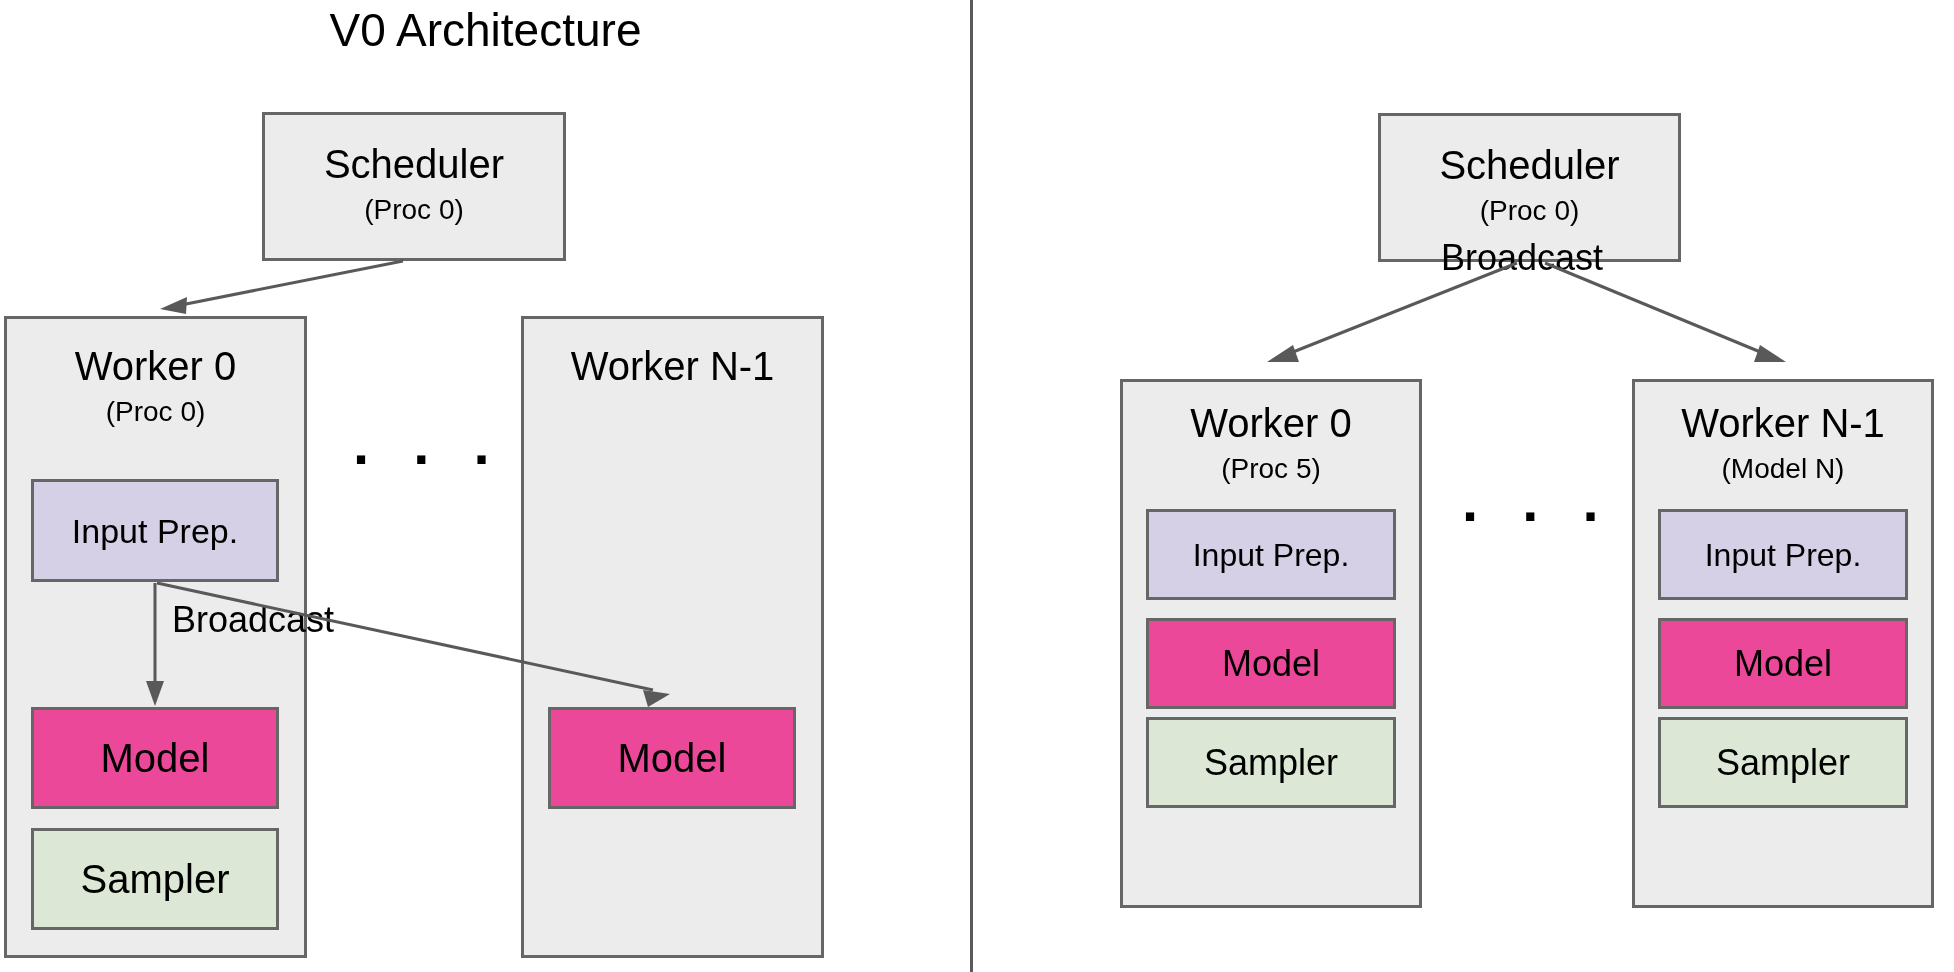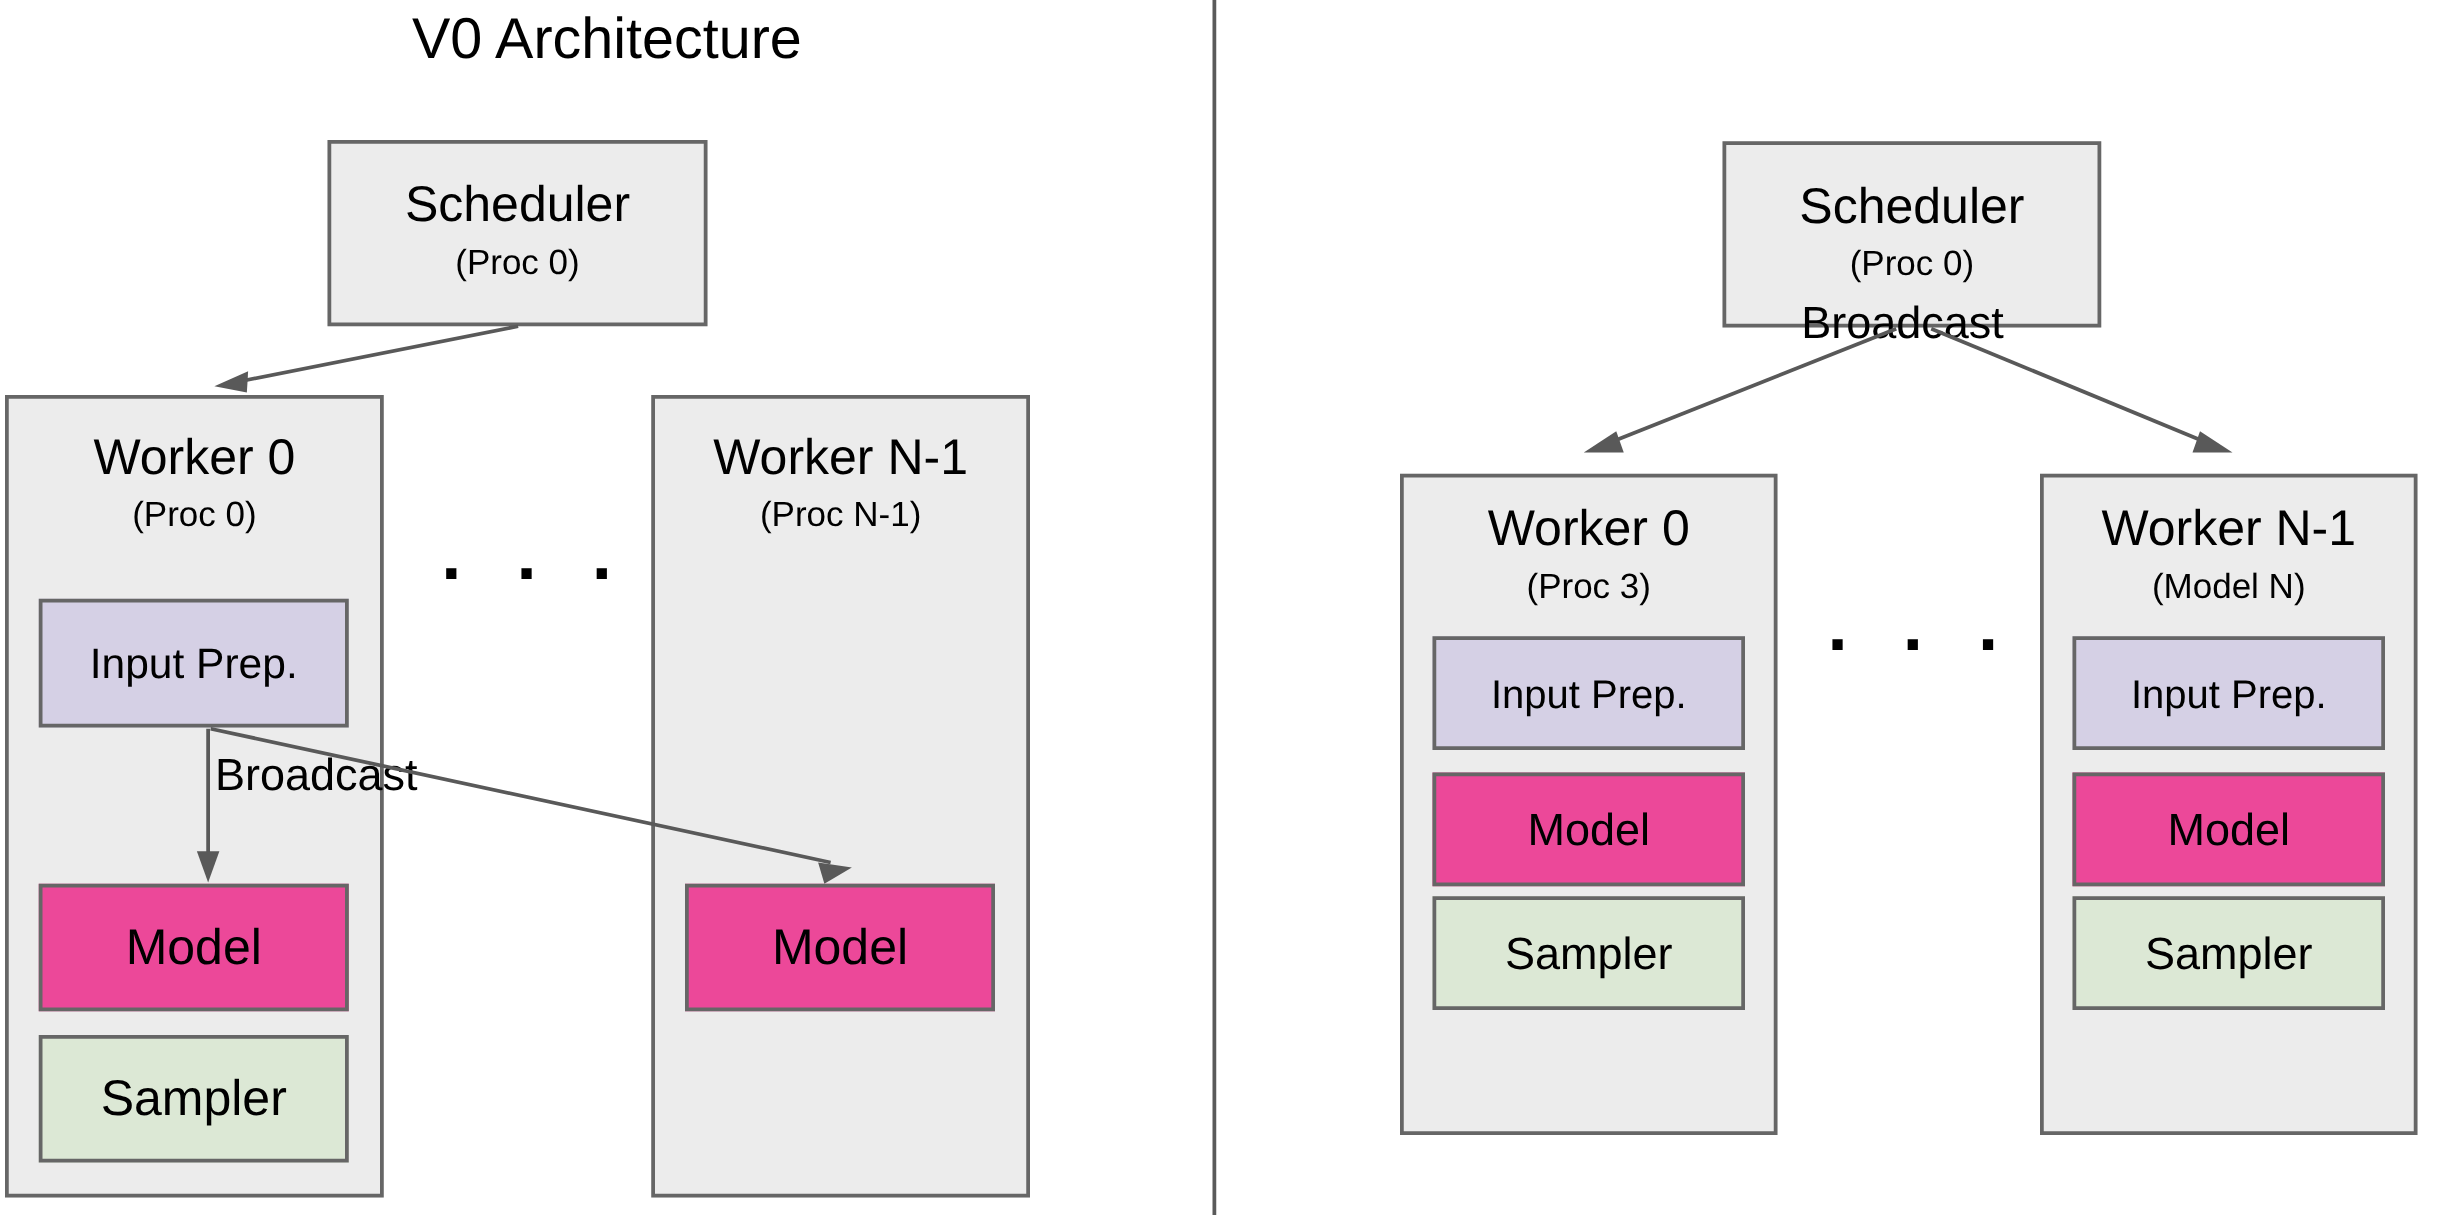--- a/index.html
+++ b/index.html
@@ -7,21 +7,21 @@
     width:1954px;height:972px;
     background:#ffffff;
     font-family:"Liberation Sans", sans-serif;
     color:#000000;
     overflow:hidden;
     position:relative;
   }
   #canvas{position:absolute;left:0;top:0;width:1954px;height:972px;}
 
   .panel{position:absolute;top:0;height:972px;}
-  #panel-v0{left:0;width:971px;padding-left:23px;}
+  #panel-v0{left:0;width:971px;}
   #panel-v1{left:972px;width:982px;}
 
   .divider{
     position:absolute;
     left:970px;top:0;
     width:3px;height:972px;
     background:#5a5a5a;
   }
 
   .title{
@@ -97,21 +97,20 @@
       <span class="lbl lbl-l2">(Proc 0)</span>
     </div>
 
     <div class="box box-container" style="left:4px;top:316px;width:303px;height:642px;padding-top:24px;">
       <span class="lbl lbl-l1">Worker 0</span>
       <span class="lbl lbl-l2">(Proc 0)</span>
     </div>
 
     <div class="box box-container" style="left:521px;top:316px;width:303px;height:642px;padding-top:24px;">
       <span class="lbl lbl-l1">Worker N-1</span>
-      <span class="lbl lbl-l2">(Proc N-1)</span>
     </div>
 
     <div class="box box-input" style="left:31px;top:479px;width:248px;height:103px;">
       <span style="font-size:34px;line-height:38px;">Input Prep.</span>
     </div>
     <div class="box box-model" style="left:31px;top:707px;width:248px;height:102px;">
       <span style="font-size:40px;line-height:44px;">Model</span>
     </div>
     <div class="box box-sampler" style="left:31px;top:828px;width:248px;height:102px;">
       <span style="font-size:40px;line-height:44px;">Sampler</span>
@@ -143,21 +142,21 @@
   <div class="panel" id="panel-v1">
 
 
     <div class="box box-plain" style="left:406px;top:113px;width:303px;height:149px;">
       <span class="lbl lbl-l1">Scheduler</span>
       <span class="lbl lbl-l2">(Proc 0)</span>
     </div>
 
     <div class="box box-container" style="left:148px;top:379px;width:302px;height:529px;padding-top:18px;">
       <span class="lbl lbl-l1">Worker 0</span>
-      <span class="lbl lbl-l2">(Proc 3)</span>
+      <span class="lbl lbl-l2">(Proc 5)</span>
     </div>
 
     <div class="box box-container" style="left:660px;top:379px;width:302px;height:529px;padding-top:18px;">
       <span class="lbl lbl-l1">Worker N-1</span>
       <span class="lbl lbl-l2">(Model N)</span>
     </div>
 
     <div class="box box-input" style="left:174px;top:509px;width:250px;height:91px;">
       <span style="font-size:32px;line-height:36px;">Input Prep.</span>
     </div>

